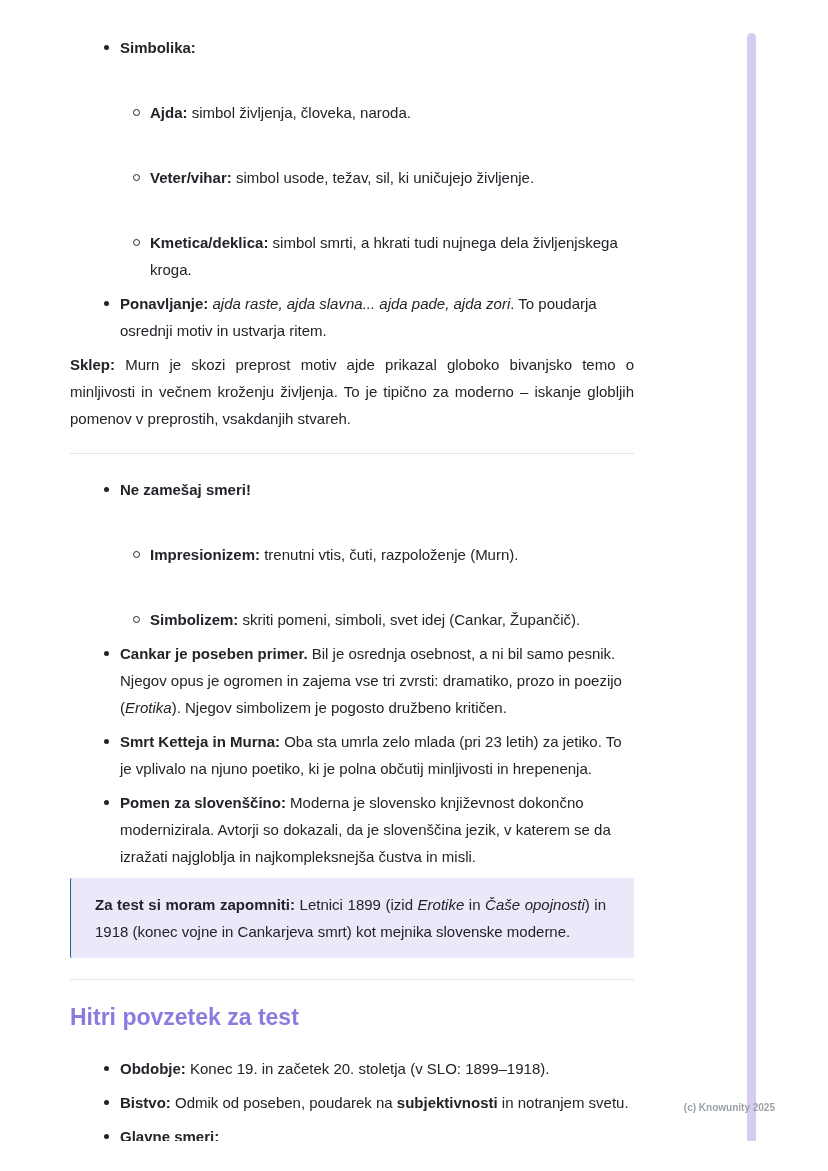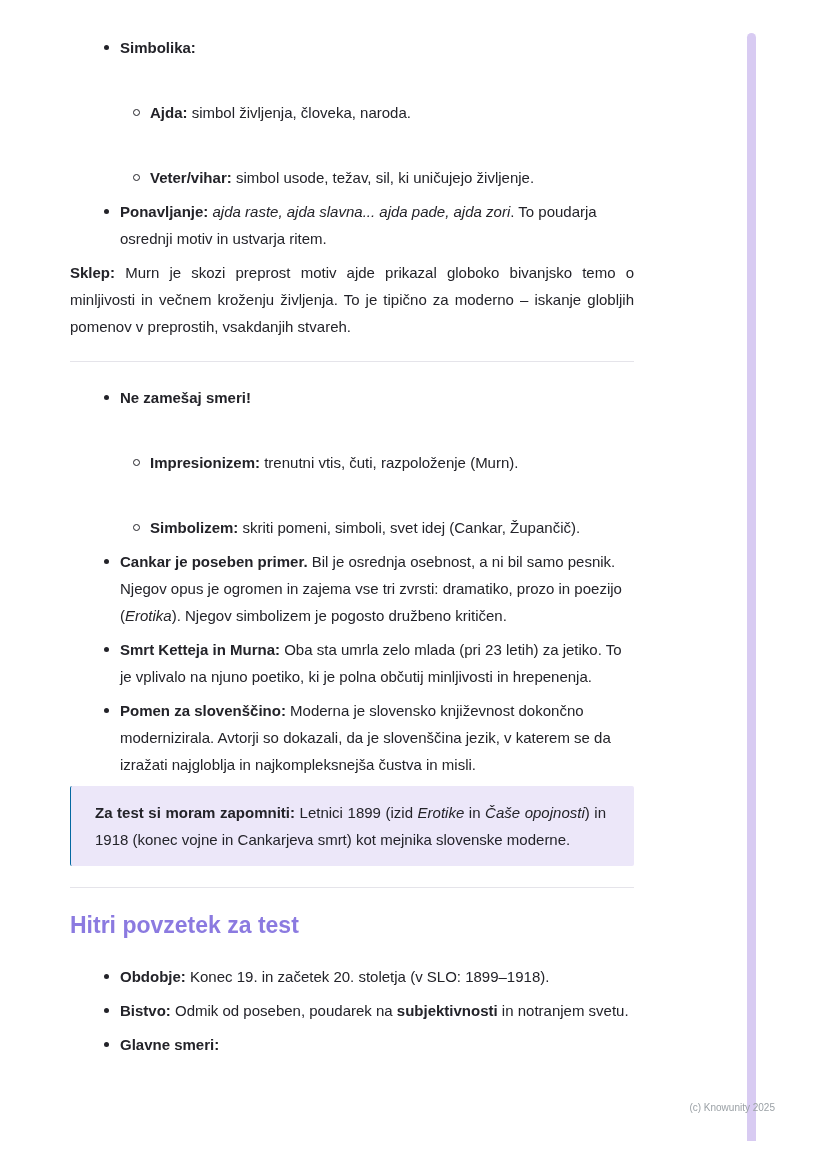--- a/index.html
+++ b/index.html
@@ -67,39 +67,44 @@
     background:#d8cbf2;
     border-radius:5px;
   }
 
   .footer-credit {
     position:absolute;
     top:1102px; right:53px;
     font-size:10px;
     line-height:12px;
     color:#9ba1a6;
+    font-weight:bold;
   }
 </style>
 </head>
 <body>
 
 <div class="page">
   <div class="content">
       <div class="list">
         <div class="li level1">
           <span class="bullet disc"></span>
           <div class="li-text"><span class="b ">Simbolika:</span></div>
         </div>
         <div class="li level2">
           <span class="bullet circle"></span>
           <div class="li-text"><span class="b ">Ajda:</span><span class=""> simbol življenja, človeka, naroda.</span></div>
         </div>
         <div class="li level2">
           <span class="bullet circle"></span>
           <div class="li-text"><span class="b ">Veter/vihar:</span><span class=""> simbol usode, težav, sil, ki uničujejo življenje.</span></div>
+        </div>
+        <div class="li level2">
+          <span class="bullet circle"></span>
+          <div class="li-text"><span class="b ">Kmetica/deklica:</span><span class=""> simbol smrti, a hkrati tudi nujnega dela življenjskega kroga.</span></div>
         </div>
         <div class="li level1">
           <span class="bullet disc"></span>
           <div class="li-text"><span class="b ">Ponavljanje:</span><span class=""> </span><span class="i">ajda raste, ajda slavna... ajda pade, ajda zori</span><span class="">. To poudarja osrednji motiv in ustvarja ritem.</span></div>
         </div>
       </div>
       <p class="paragraph"><span class="b ">Sklep:</span><span class=""> Murn je skozi preprost motiv ajde prikazal globoko bivanjsko temo o minljivosti in večnem kroženju življenja. To je tipično za moderno – iskanje globljih pomenov v preprostih, vsakdanjih stvareh.</span></p>
       <div class="divider"></div>
       <div class="list">
         <div class="li level1">

